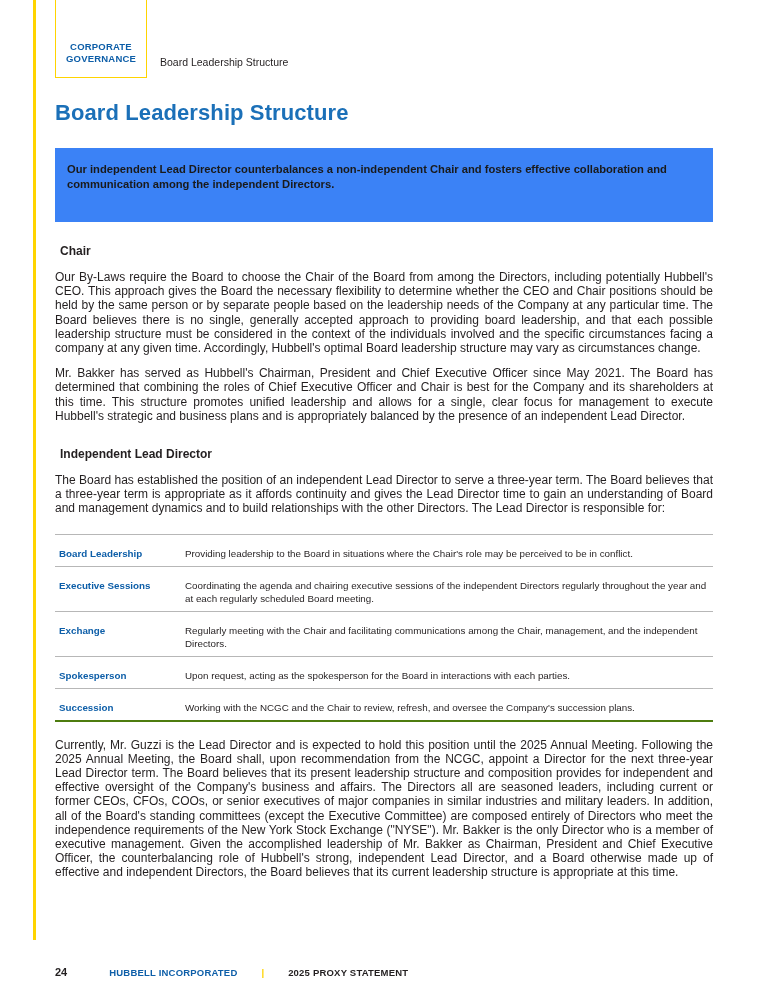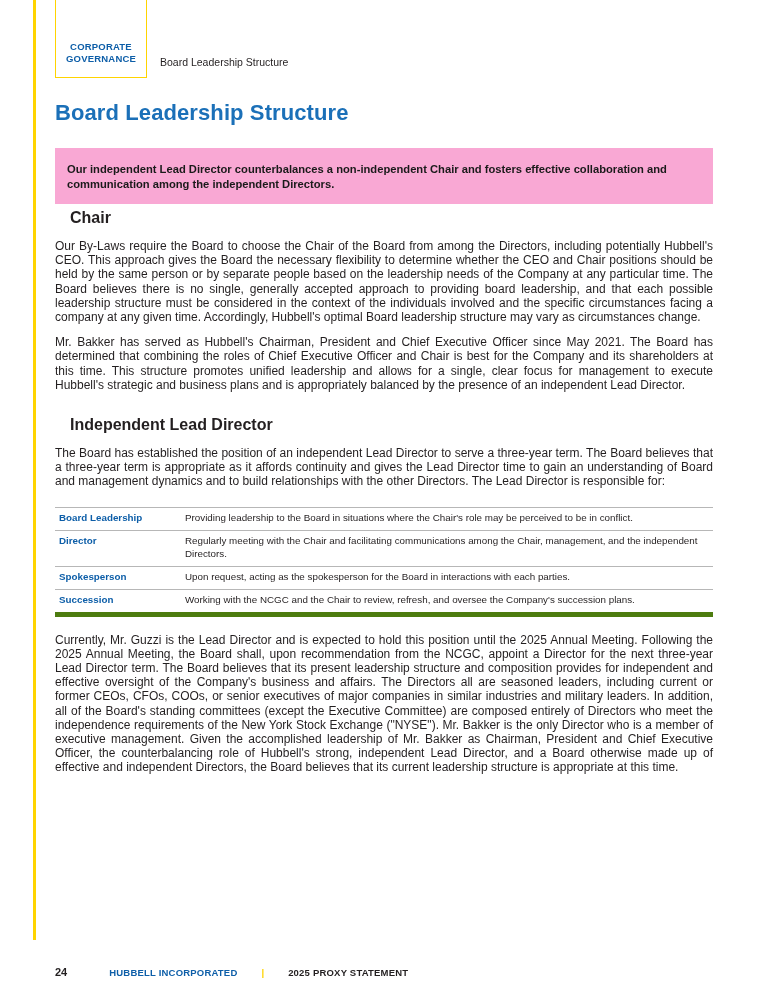--- a/index.html
+++ b/index.html
@@ -69,35 +69,35 @@
     width: 658px;
   }
   h1.page-title {
     font-size: 22px;
     color: #1b70b8;
     font-weight: bold;
     margin: 0 0 22px 0;
     letter-spacing: 0.1px;
   }
   .callout {
-    background: #f9a8d4;
-    padding: 14px 12px 12px 12px;
-    margin-bottom: 5px;
+    background: #3b82f6;
+    padding: 14px 12px 30px 12px;
+    margin-bottom: 22px;
   }
   .callout-text {
     font-size: 11.2px;
     font-weight: bold;
     line-height: 15px;
     color: #1a1a1a;
   }
   h2.section-heading {
-    font-size: 16px;
-    font-weight: bold;
-    color: #231f20;
-    margin: 0 0 12px 15px;
+    font-size: 12px;
+    font-weight: bold;
+    color: #231f20;
+    margin: 0 0 12px 5px;
   }
   h2.section-heading.second {
     margin-top: 24px;
   }
   p.body {
     font-size: 12px;
     line-height: 14.2px;
     text-align: justify;
     margin: 0 0 11px 0;
     color: #231f20;
@@ -105,23 +105,23 @@
   p.body.last { margin-bottom: 0; }
 
   
   .resp-table {
     width: 658px;
     border-collapse: collapse;
     margin-top: 18px;
     margin-bottom: 16px;
   }
   .resp-table tr { border-top: 1px solid #b7b7b7; }
-  .resp-table tr:last-child { border-bottom: 5px solid #4d7c0f; margin-top: 36px; }
+  .resp-table tr:last-child { border-bottom: 2px solid #4d7c0f; margin-top: 36px; }
   .resp-table td {
-    padding: 3px 6px 6px 0;
+    padding: 12px 6px 6px 0;
     vertical-align: top;
     font-size: 9.8px;
     line-height: 13px;
   }
   .resp-table td.label {
     width: 112px;
     font-weight: bold;
     color: #0d5ea8;
     padding-left: 4px;
     white-space: nowrap;
@@ -194,21 +194,25 @@
     <h2 class="section-heading second">Independent Lead Director</h2>
     <p class="body">The Board has established the position of an independent Lead Director to serve a three-year term. The Board believes that a three-year term is appropriate as it affords continuity and gives the Lead Director time to gain an understanding of Board and management dynamics and to build relationships with the other Directors. The Lead Director is responsible for:</p>
 
     <table class="resp-table">
       <tbody>
         <tr>
           <td class="label">Board Leadership</td>
           <td class="desc">Providing leadership to the Board in situations where the Chair's role may be perceived to be in conflict.</td>
         </tr>
         <tr>
-          <td class="label">Director</td>
+          <td class="label">Executive Sessions</td>
+          <td class="desc">Coordinating the agenda and chairing executive sessions of the independent Directors regularly throughout the year and at each regularly scheduled Board meeting.</td>
+        </tr>
+        <tr>
+          <td class="label">Exchange</td>
           <td class="desc">Regularly meeting with the Chair and facilitating communications among the Chair, management, and the independent Directors.</td>
         </tr>
         <tr>
           <td class="label">Spokesperson</td>
           <td class="desc">Upon request, acting as the spokesperson for the Board in interactions with each parties.</td>
         </tr>
         <tr>
           <td class="label">Succession</td>
           <td class="desc">Working with the NCGC and the Chair to review, refresh, and oversee the Company's succession plans.</td>
         </tr>

